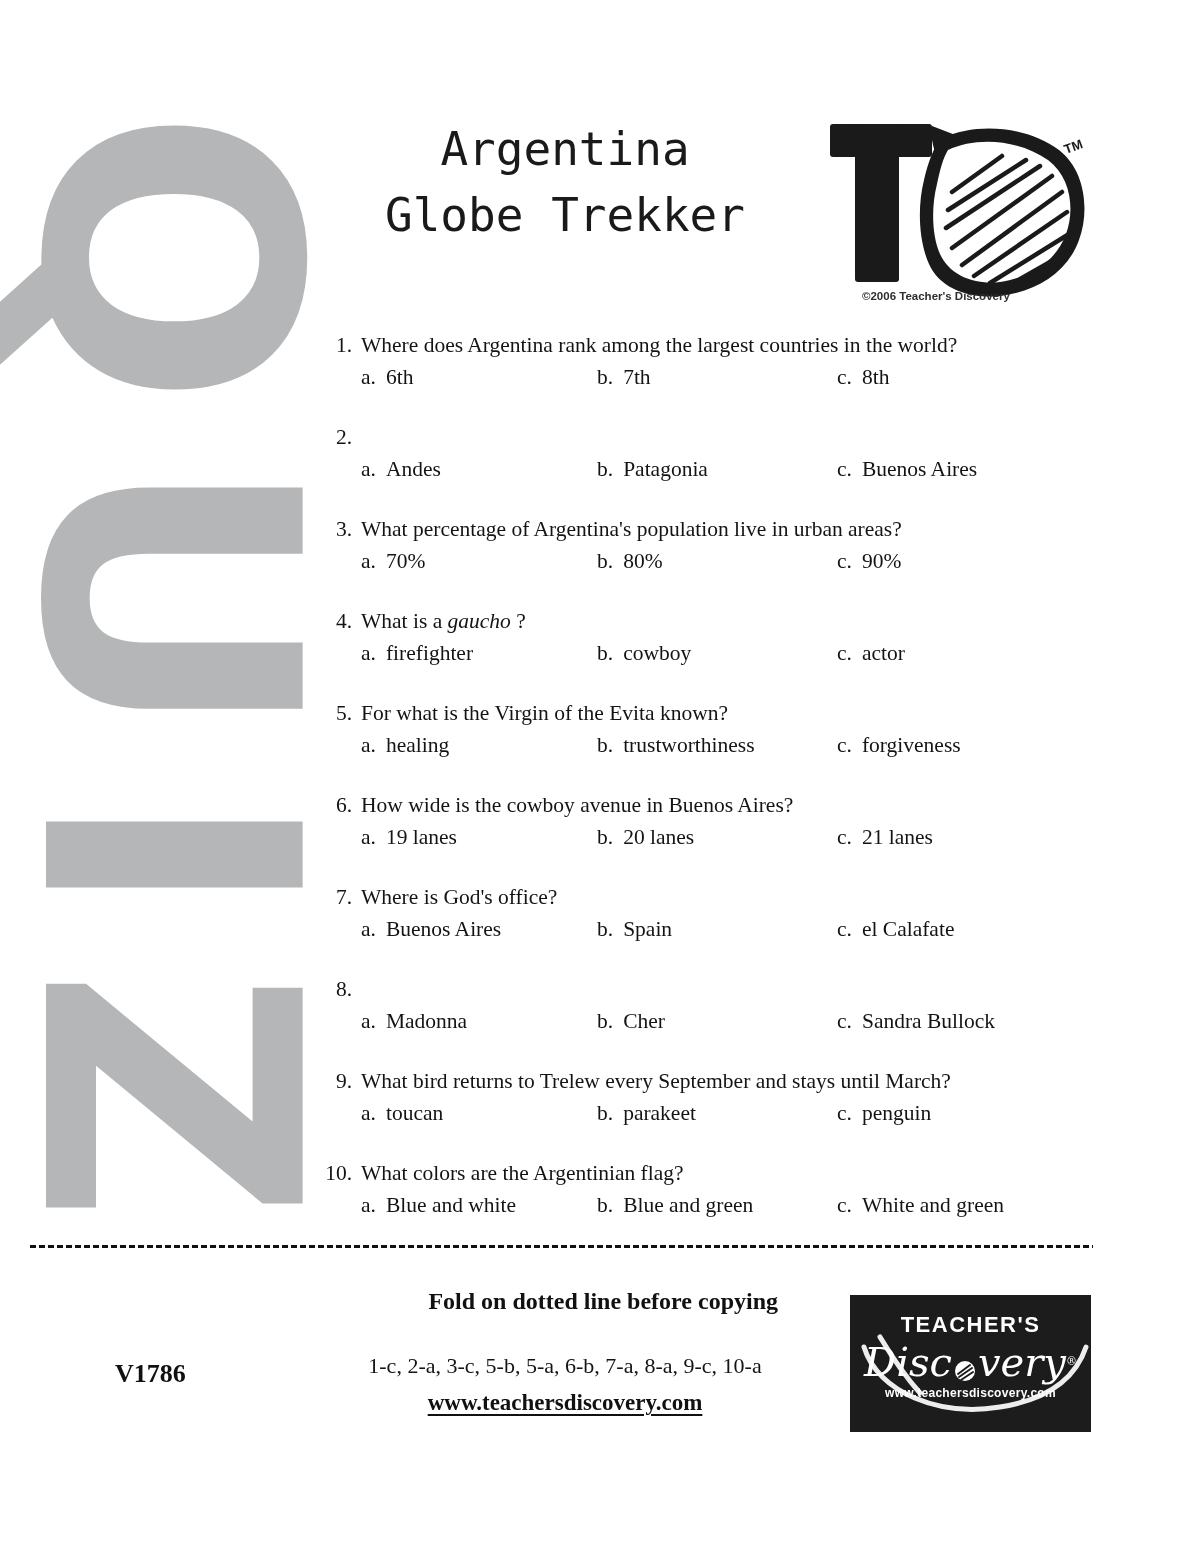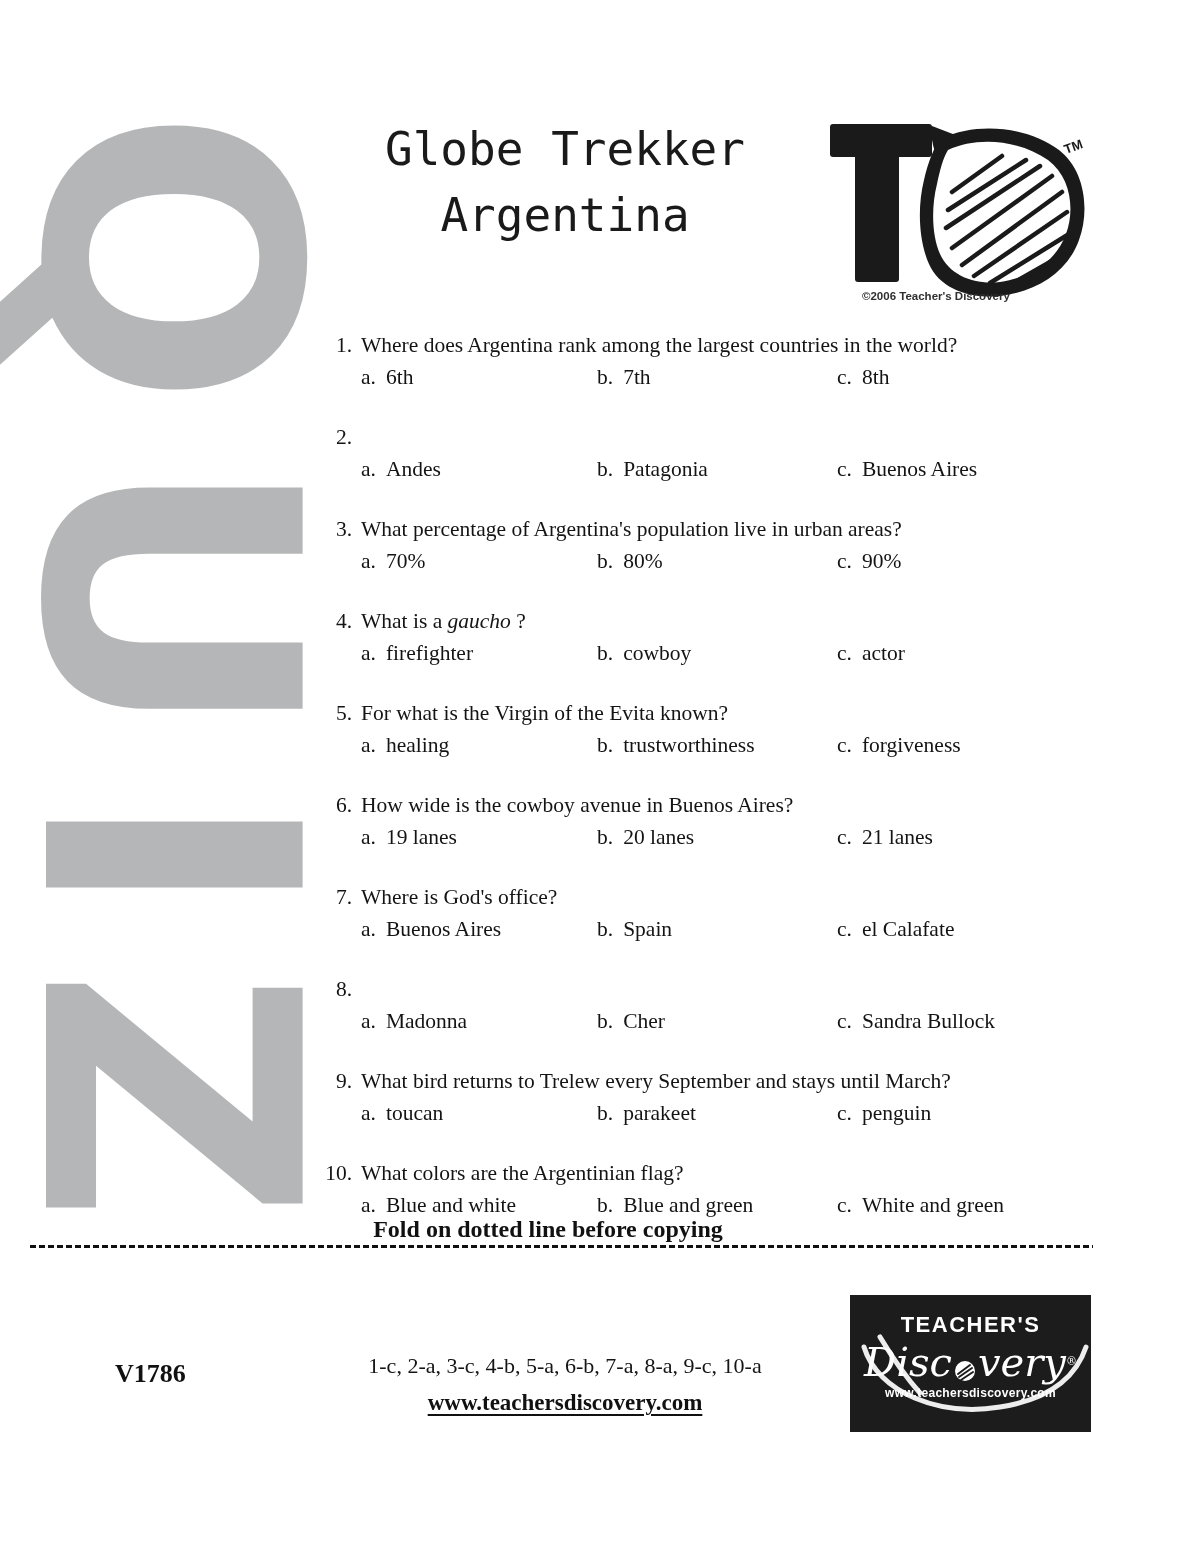--- a/index.html
+++ b/index.html
@@ -46,22 +46,22 @@
   .opt:nth-child(1) { width:236px; }
   .opt:nth-child(2) { width:240px; }
   .opt:nth-child(3) { flex:1; }
   .opt-letter { margin-right:10px; }
   
   .fold-line {
     position:absolute; left:30px; top:1245px; width:1063px; height:3px;
     background:repeating-linear-gradient(90deg,#111 0 6px,transparent 6px 9px);
   }
   .fold-text {
-    position:absolute; left:318px; top:1216px; width:460px;
-    text-align:center; font-weight:bold; font-size:24px; color:#111;
+    position:absolute; left:318px; top:1288px; width:460px;
+    text-align:right; font-weight:bold; font-size:24px; color:#111;
   }
   .code { position:absolute; left:115px; top:1351px; font-weight:bold; font-size:26px; color:#111;margin-top:8px; }
   .answers { position:absolute; left:300px; top:1353px; width:530px; text-align:center; font-size:22px; }
   .website {
     position:absolute; left:300px; top:1390px; width:530px; text-align:center;
     font-weight:bold; font-size:23px; color:#111;
     text-decoration:underline; text-underline-offset:4px; text-decoration-thickness:2px;
   }
   
   .footer-logo {
@@ -86,22 +86,22 @@
     font-family:"Liberation Sans", sans-serif; font-weight:bold; font-size:12px;
     letter-spacing:0.3px;
   }
 </style>
 </head>
 <body>
 
 <div class="watermark">QUIZ</div>
 
 <div class="title">
+  <div>Argentina</div>
   <div>Globe Trekker</div>
-  <div>Argentina</div>
 </div>
 
 <div class="header-logo">
   <svg width="270" height="192" viewBox="0 0 270 192">
 
     <rect x="8" y="12" width="102" height="33" rx="3" fill="#1a1a1a"></rect>
     <rect x="33" y="12" width="44" height="158" rx="3" fill="#1a1a1a"></rect>
 
     <path d="M110,14 L136,24 L118,52 C112,40 108,26 110,14 Z" fill="#1a1a1a"></path>
 
@@ -321,21 +321,21 @@
           <span>White and green</span>
         </span>
     </div>
   </div>
 
 </div>
 
 <div class="fold-line"></div>
 <div class="fold-text">Fold on dotted line before copying</div>
 <div class="code">V1786</div>
-<div class="answers">1-c, 2-a, 3-c, 4-b, 5-a, 6-b, 7-a, 8-a, 9-c, 10-a</div>
+<div class="answers">1-c, 2-a, 3-c, 5-b, 5-a, 6-b, 7-a, 8-a, 9-c, 10-a</div>
 <div class="website">www.teachersdiscovery.com</div>
 
 <div class="footer-logo">
   <svg class="swoosh" width="241" height="137" viewBox="0 0 241 137">
     <path d="M14,52 C28,98 90,122 150,112 C195,105 225,85 236,52" stroke="#ffffff" stroke-width="5" fill="none" stroke-linecap="round" opacity="0.92"></path>
     <path d="M30,42 C42,62 54,80 70,98" stroke="#ffffff" stroke-width="5" fill="none" stroke-linecap="round" opacity="0.92"></path>
   </svg>
   <div class="fl-top">TEACHER'S</div>
   <div class="fl-script">
     <span>Disc</span>

